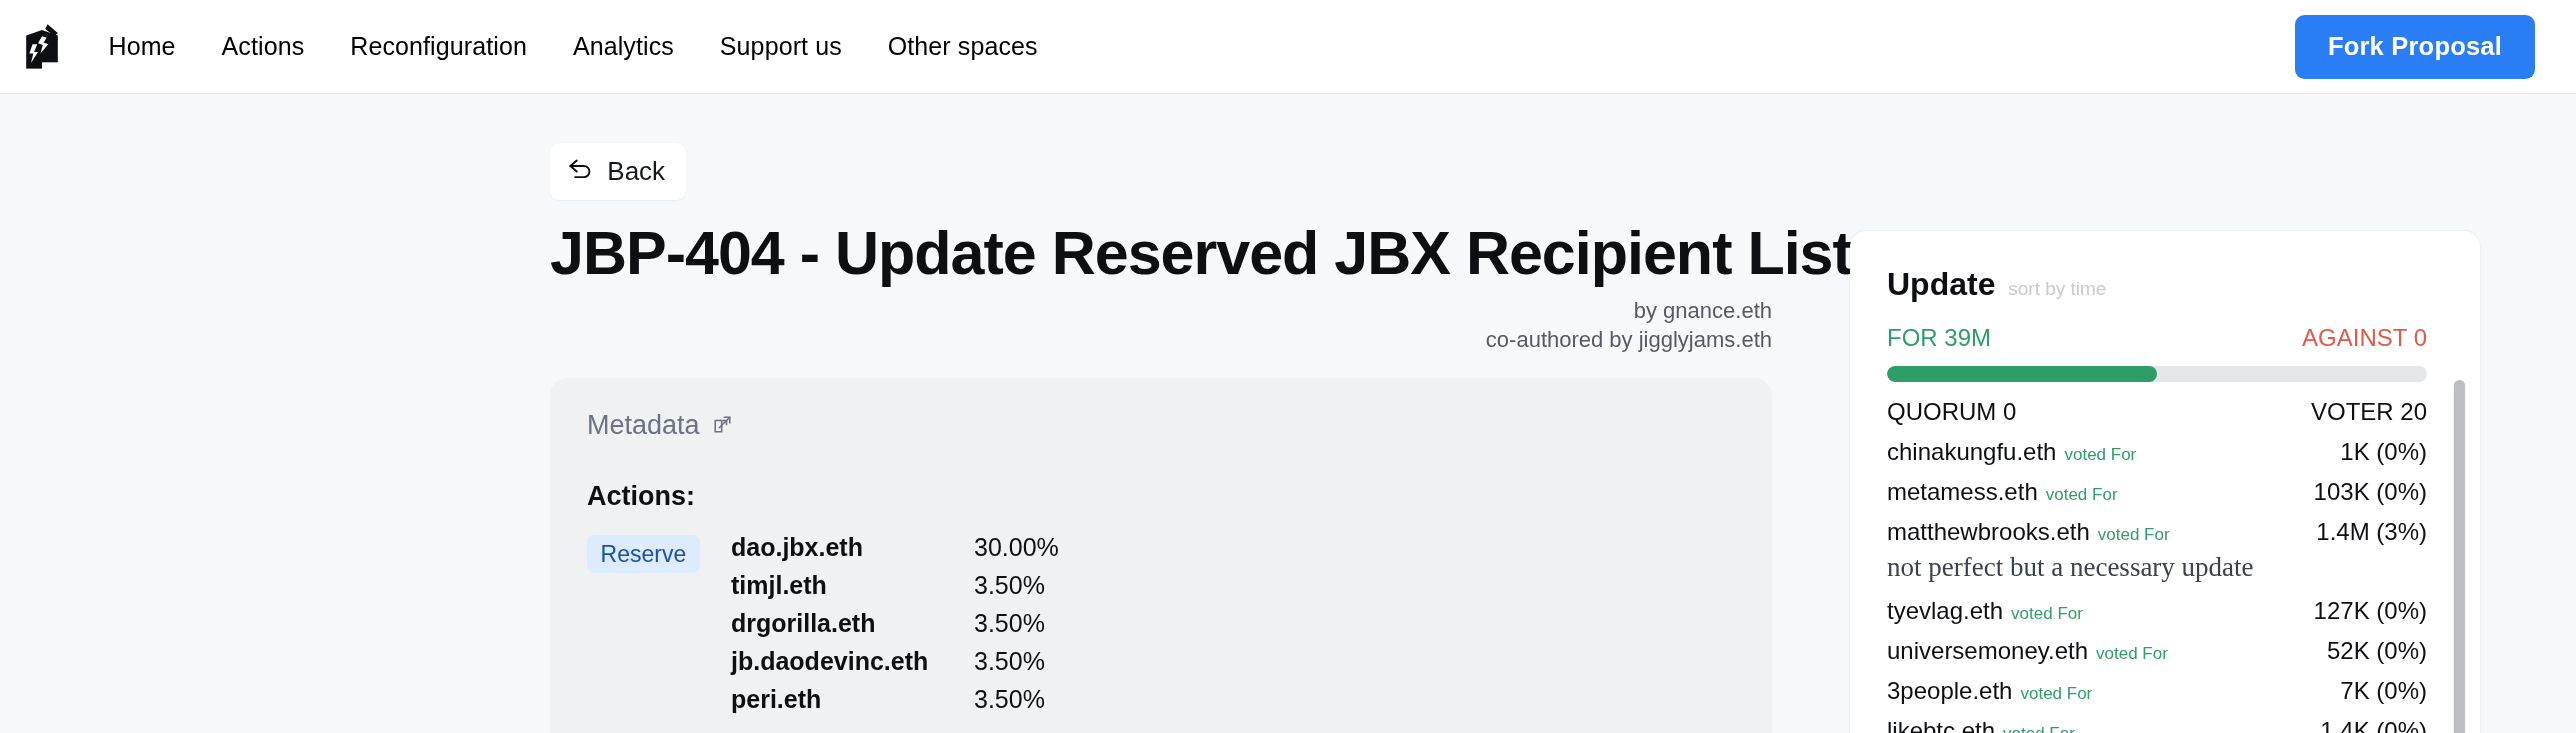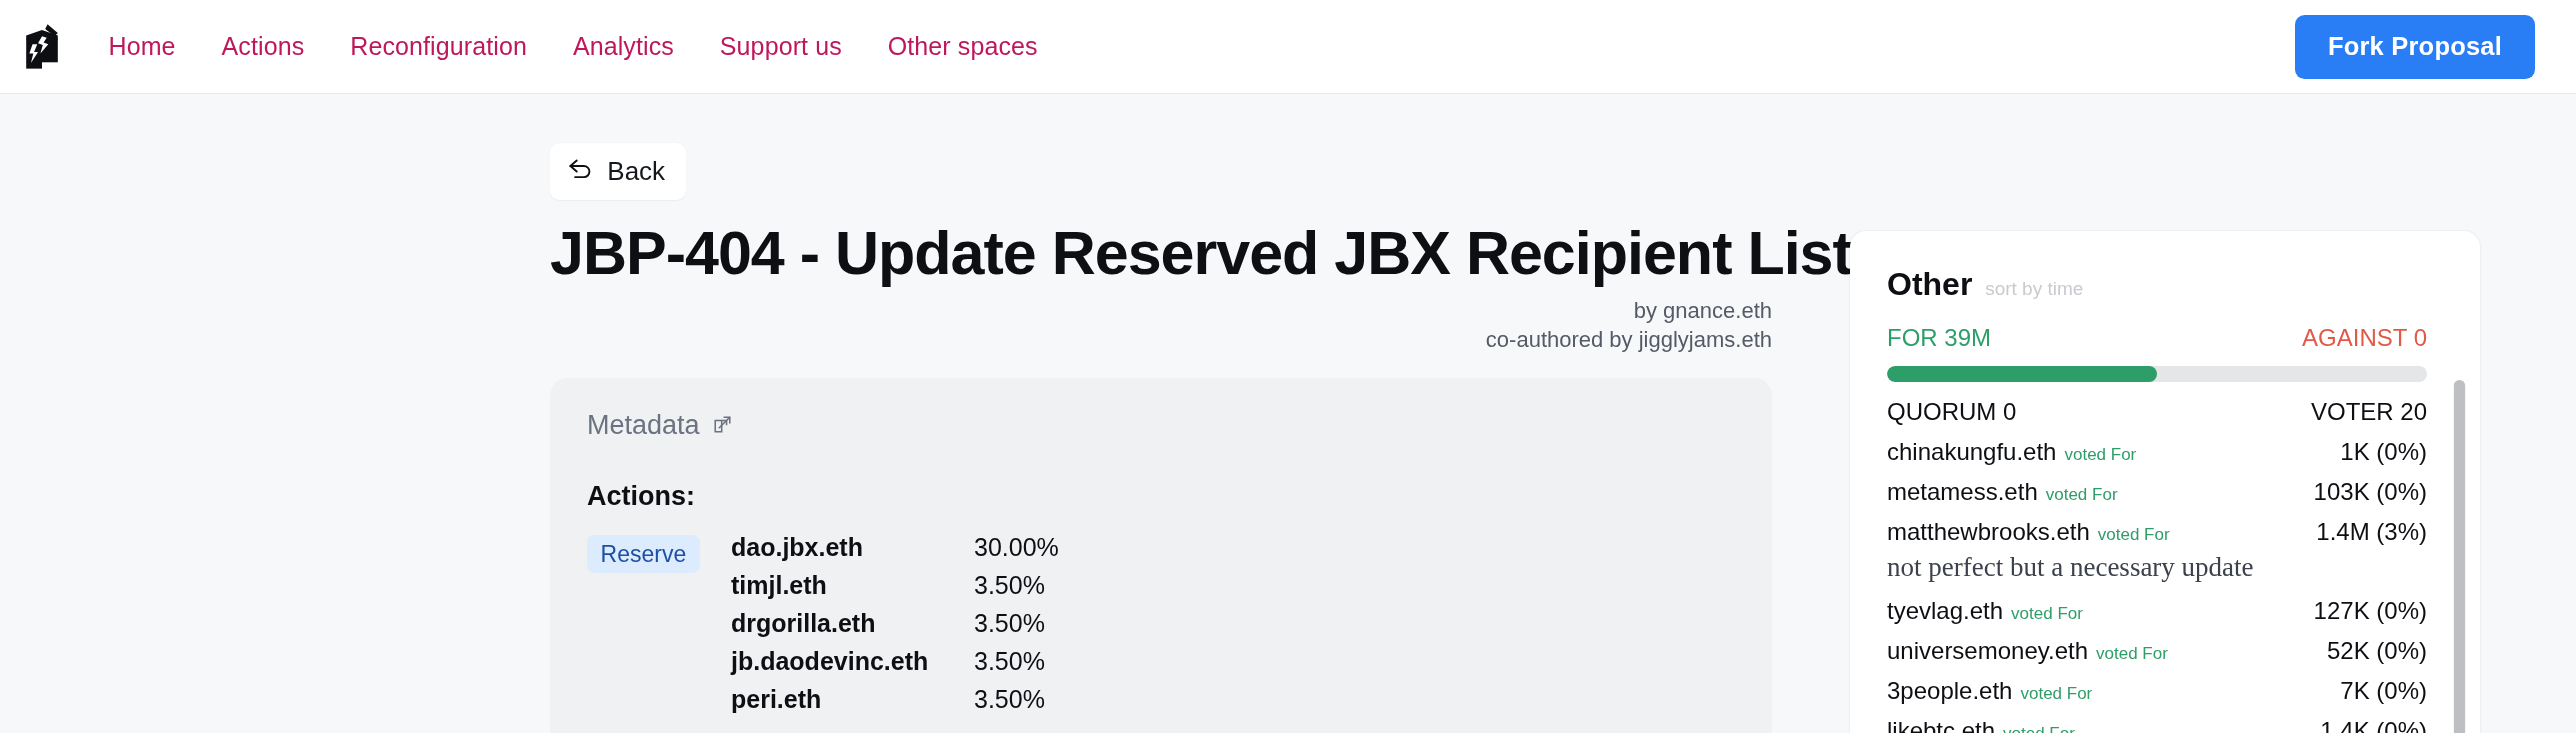--- a/index.html
+++ b/index.html
@@ -39,21 +39,21 @@
   .logo svg { display: block; }
 
   .nav {
     display: flex;
     align-items: center;
     gap: 0px;
   }
 
   .nav-item {
     font-size: 25px;
-    color: #be185d;
+    color: #000000;
     padding: 8px 23px;
     white-space: nowrap;
     cursor: pointer;
     letter-spacing: 0.1px;
   }
 
   .header-spacer { flex: 1 1 auto; }
 
   .fork-btn {
     background: #2a7ef5;
@@ -402,21 +402,21 @@
             <span class="recipient-name">peri.eth</span>
             <span class="recipient-pct">3.50%</span>
           </div>
         </div>
       </div>
     </div>
   </div>
 
   <div class="votes-card">
     <div class="votes-head">
-      <span class="votes-title">Other</span>
+      <span class="votes-title">Update</span>
       <span class="votes-sort">sort by time</span>
     </div>
 
     <div class="votes-scroll">
 
       <div class="tally-row">
         <span class="tally-for">FOR 39M</span>
         <span class="tally-against">AGAINST 0</span>
       </div>
 

